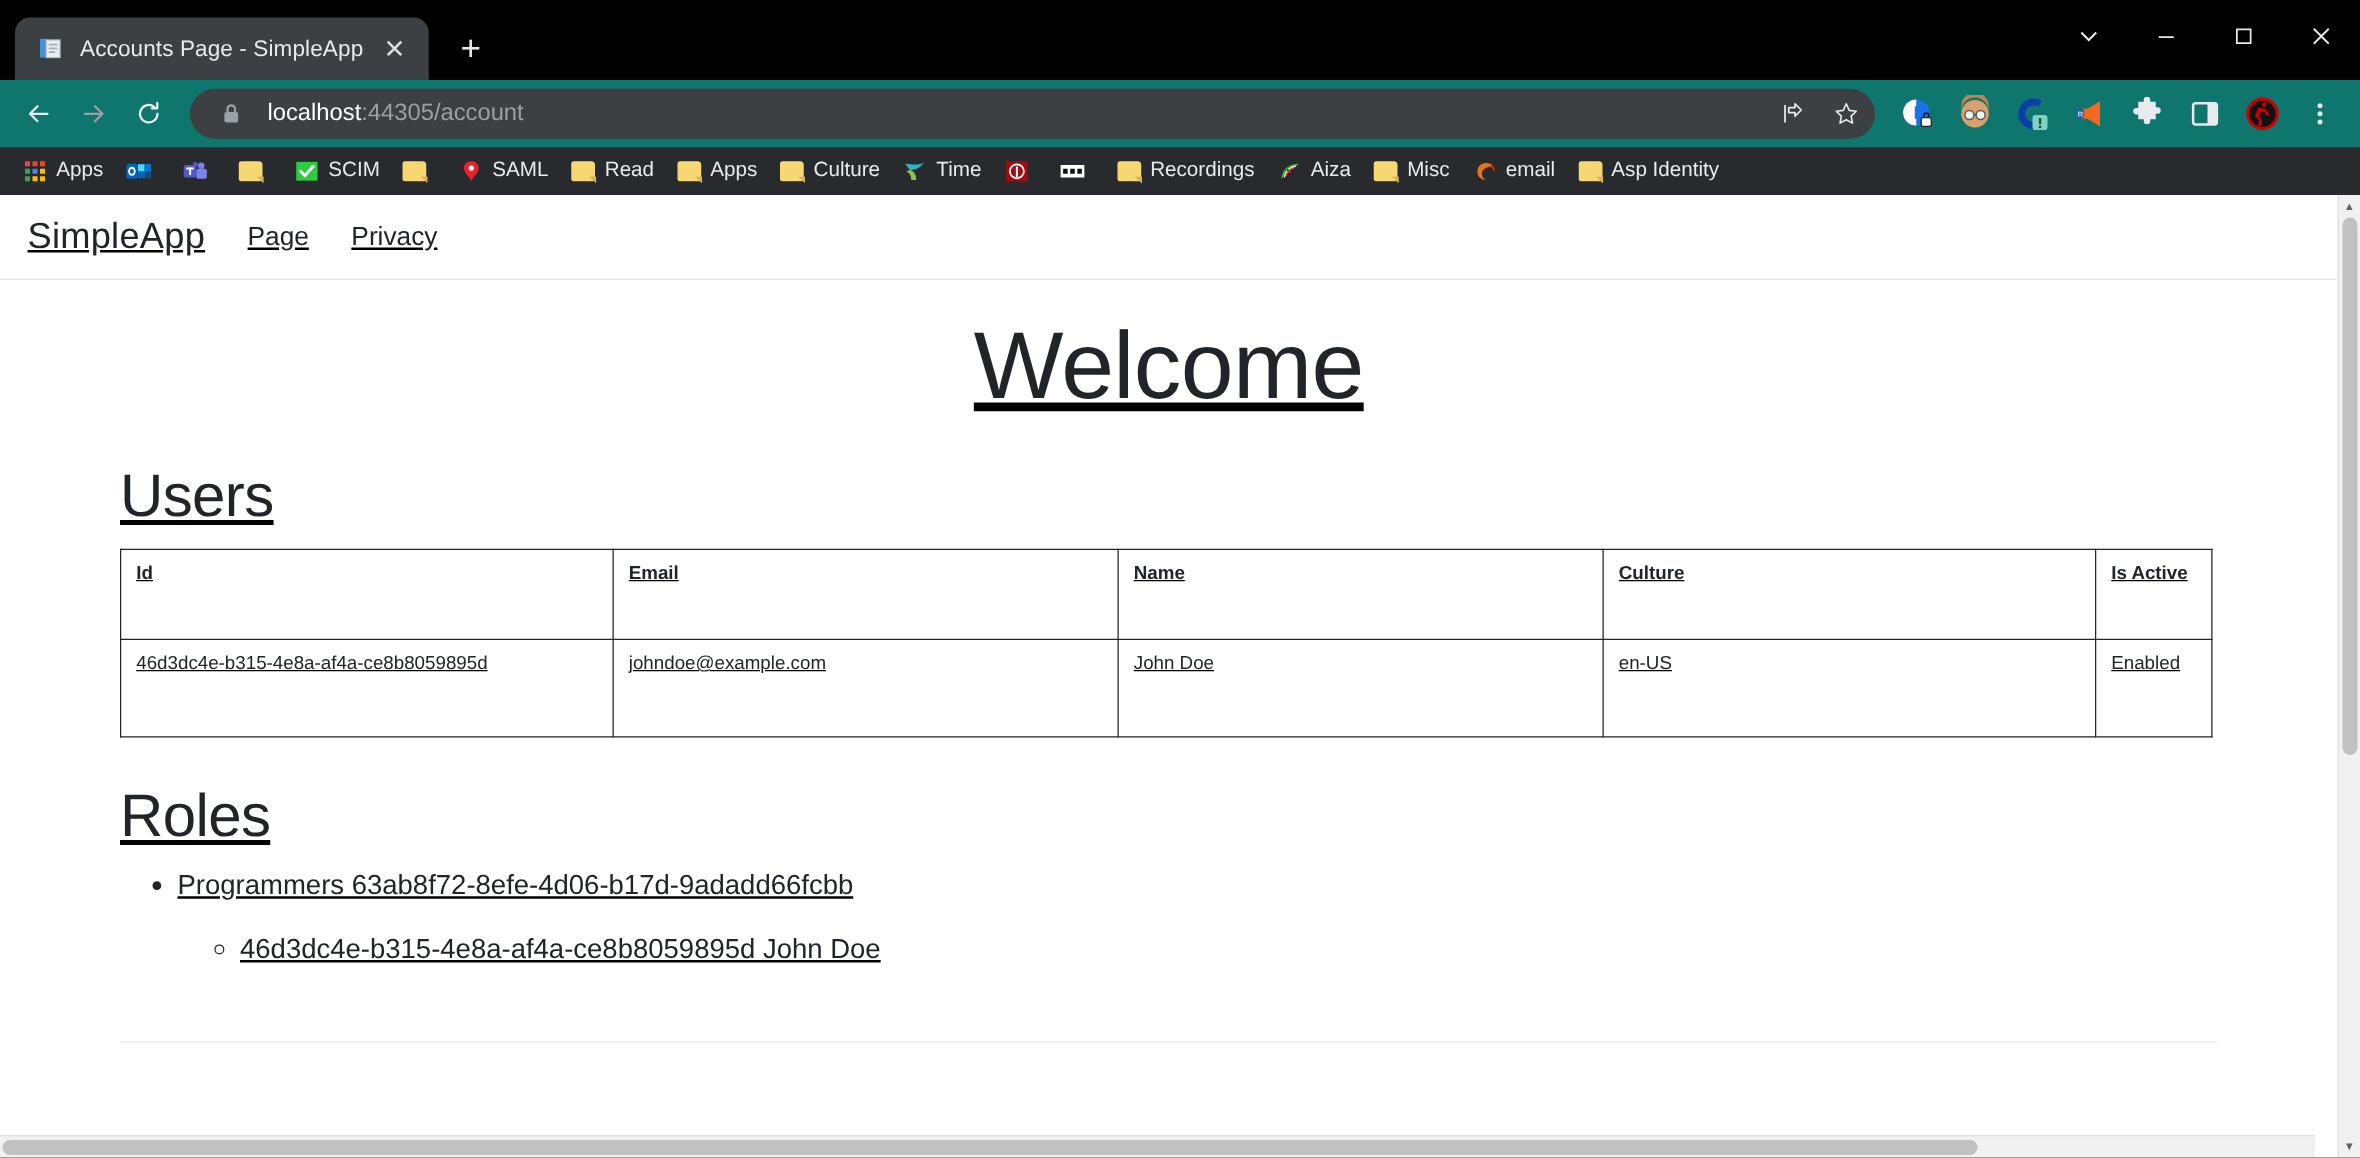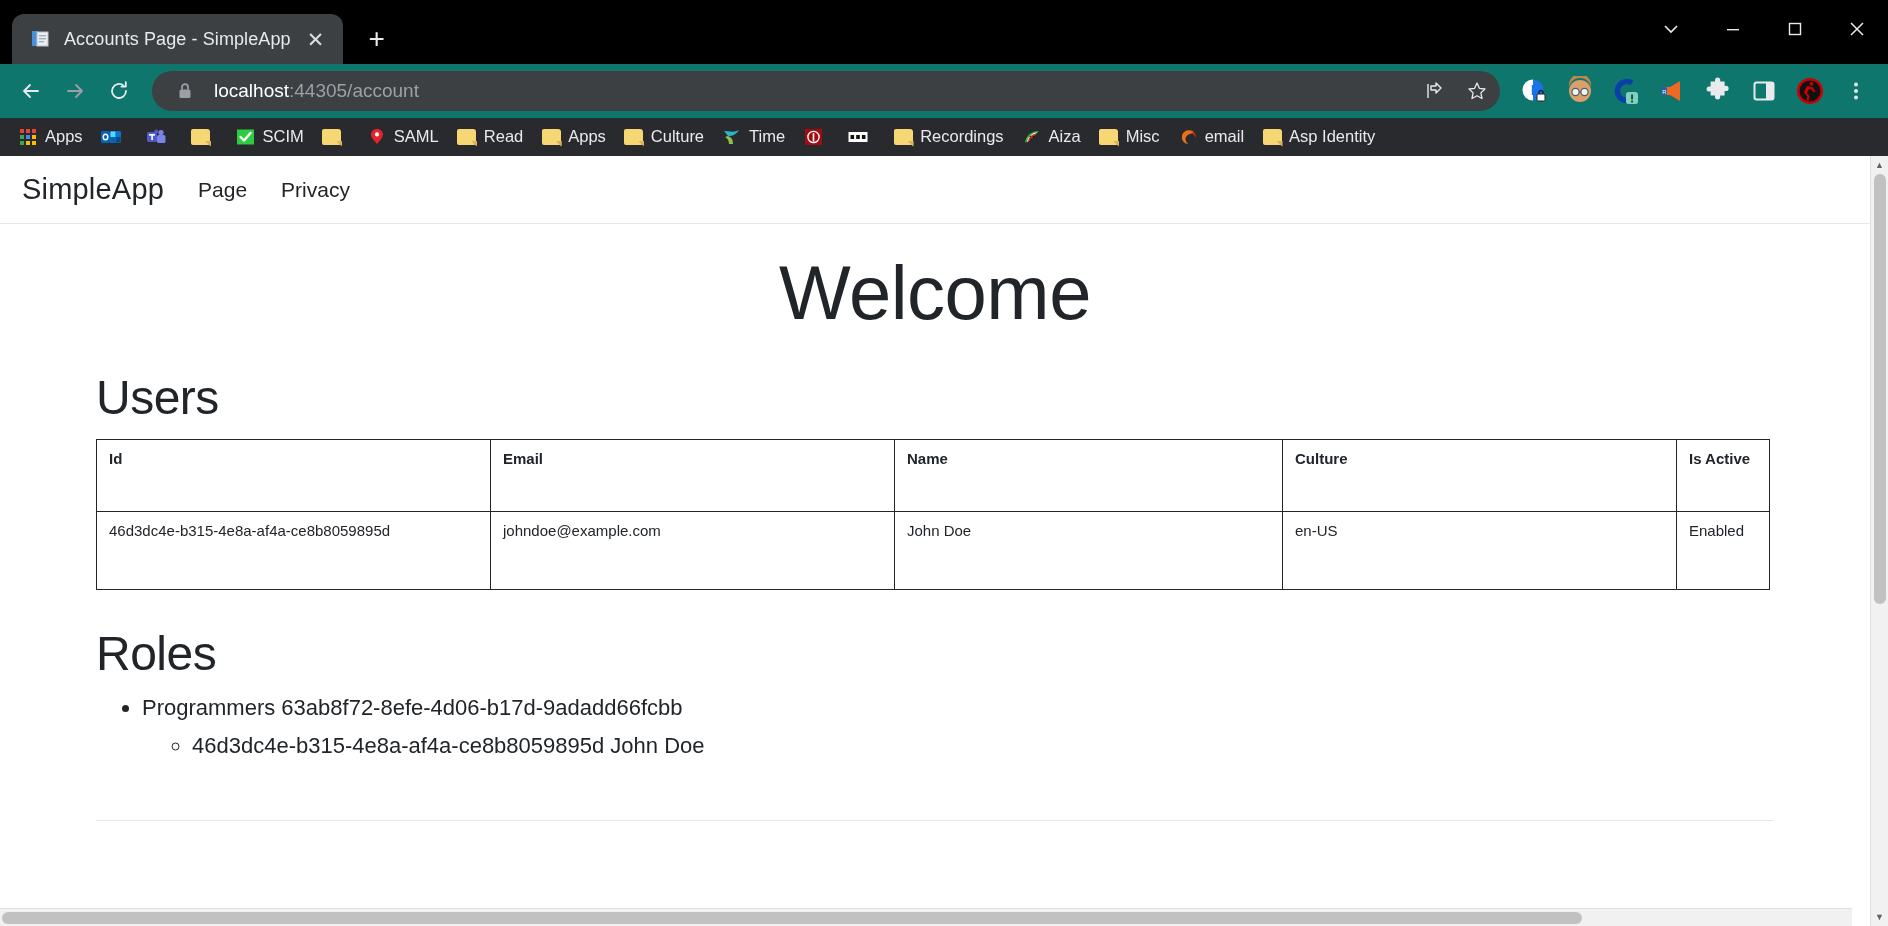--- a/index.html
+++ b/index.html
@@ -69,21 +69,21 @@
   }
   .bm-ico { width: 20px; height: 20px; flex: 0 0 20px; display: flex; align-items: center; justify-content: center; position: relative;}
 
   
   .folder { width: 19px; height: 16px; background: #f7d774; border-radius: 2px 3px 2px 2px; position: relative; }
   .folder::after { content:""; position:absolute; right:-1px; bottom:-2px; width:6px; height:6px;
     background:#d6b45c; clip-path: polygon(0 0, 100% 0, 100% 100%); border-radius:0 0 2px 0;}
 
   
   .viewport { flex: 1 1 auto; background: #ffffff; position: relative; display: flex; overflow: hidden; }
-  .page { flex: 1 1 auto; background: #fff; overflow: hidden; position: relative; }
+  .page { flex: 1 1 auto; background: #fff; overflow: hidden; position: relative; text-decoration: underline; }
 
   .navbar {
     height: 68px; border-bottom: 1px solid #e7e7e7; display: flex; align-items: center;
     padding: 0 22px; gap: 34px; background: #fff;
   }
   .brand { font-size: 29px; color: #212529; font-weight: 400; letter-spacing: .2px; }
   .navlink { font-size: 21px; color: #212529; }
 
   .content { padding: 28px 0 0 0; }
   .hero { text-align: center; }
@@ -103,21 +103,21 @@
   table.users th { font-weight: 700; height: 72px; }
   table.users td { height: 78px; font-weight: 400; }
   .col-id { width: 394px; }
   .col-email { width: 404px; }
   .col-name { width: 388px; }
   .col-culture { width: 394px; }
   .col-active { width: 93px; }
 
   ul.roles { margin-top: 10px; padding-left: 46px; list-style: disc; }
   ul.roles > li { font-size: 22px; color: #212529; line-height: 1.5; }
-  ul.roles ul { list-style: circle; padding-left: 50px; margin-top: 5px;}
+  ul.roles ul { list-style: circle; padding-left: 50px; margin-top: 18px;}
   ul.roles ul > li { font-size: 22px; color: #212529; line-height: 1.5;}
 
   hr.footline { border: none; border-top: 1px solid #e7e7e7; margin: 58px 0 0 0; }
 
   
   .vscroll { width: 18px; background: #f1f1f1; border-left: 1px solid #e0e0e0; position: relative; flex: 0 0 18px;}
   .vscroll .arrow { height: 18px; display:flex; align-items:center; justify-content:center; color:#5f6368; font-size:9px;}
   .vscroll .thumb { position: absolute; top: 18px; left: 3px; width: 12px; height: 430px; background: #c1c1c1; border-radius: 6px; }
   .vscroll .arrow.bottom { position: absolute; bottom: 0; left: 0; right: 0; }
   .hscroll { height: 18px; background: #f1f1f1; border-top: 1px solid #e0e0e0; position: absolute; bottom: 0; left: 0; right: 18px; }

